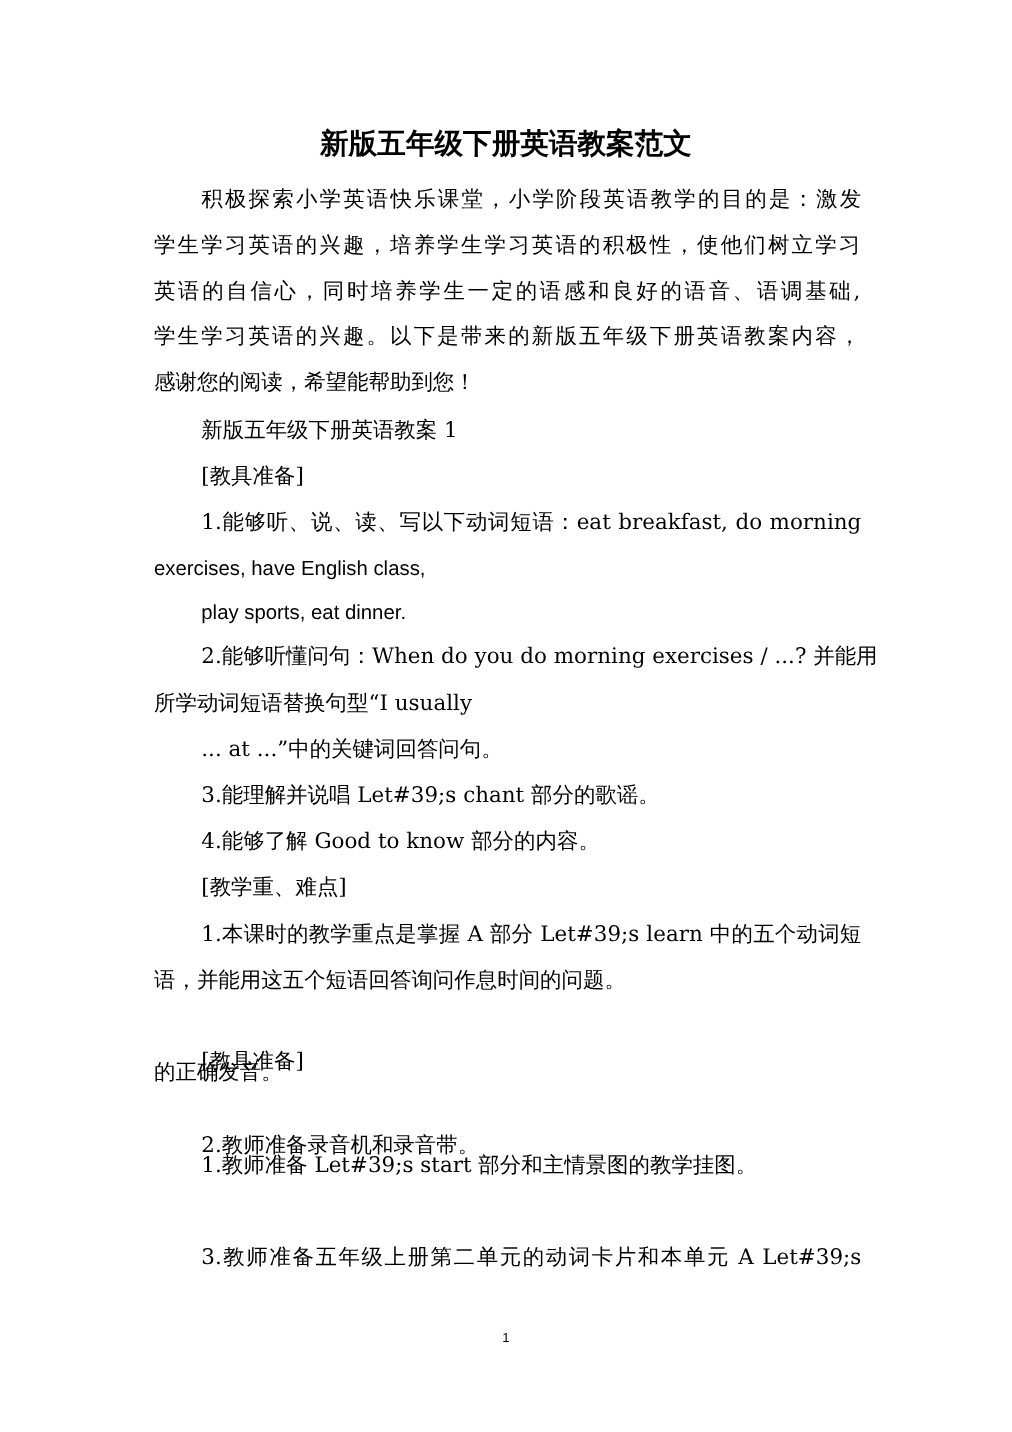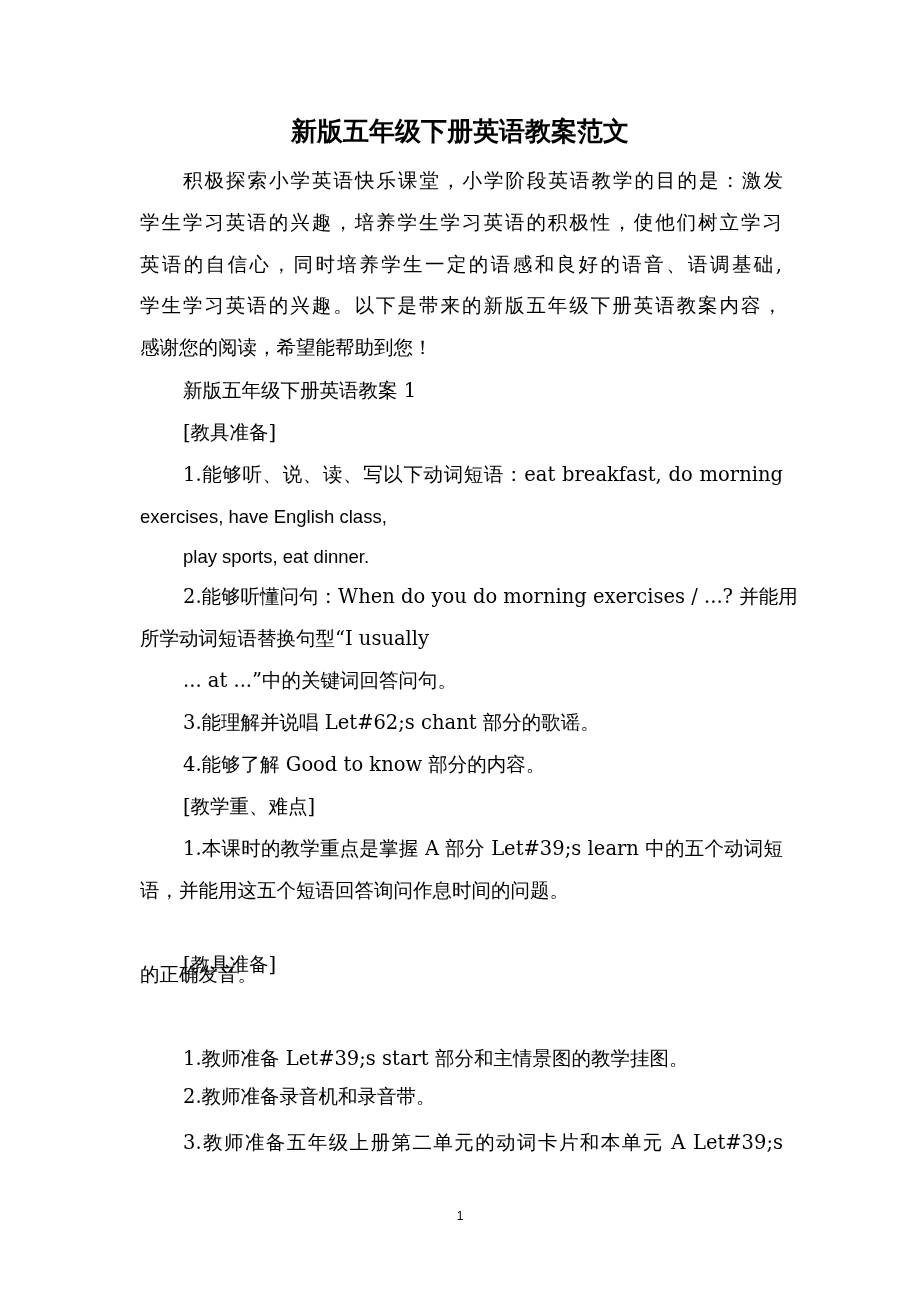--- a/index.html
+++ b/index.html
@@ -78,28 +78,28 @@
   <div class="line indent" style="top:418px">[教具准备]</div>
 
   <div class="line indent justify" style="top:460px">1.能够听、说、读、写以下动词短语：eat breakfast, do morning</div>
   <div class="line latin" style="top:502px">exercises, have English class,</div>
   <div class="line indent latin" style="top:542px">play sports, eat dinner.</div>
 
   <div class="line indent justify" style="top:582px">2.能够听懂问句：When do you do morning exercises / ...?  并能用</div>
   <div class="line" style="top:624px">所学动词短语替换句型“I usually</div>
   <div class="line indent" style="top:666px">... at ...”中的关键词回答问句。</div>
 
-  <div class="line indent" style="top:708px">3.能理解并说唱 Let#62;s chant 部分的歌谣。</div>
+  <div class="line indent" style="top:708px">3.能理解并说唱 Let#39;s chant 部分的歌谣。</div>
   <div class="line indent" style="top:750px">4.能够了解 Good to know  部分的内容。</div>
 
   <div class="line indent" style="top:792px">[教学重、难点]</div>
 
   <div class="line indent justify" style="top:834px">1.本课时的教学重点是掌握 A 部分 Let#39;s learn 中的五个动词短</div>
   <div class="line" style="top:876px">语，并能用这五个短语回答询问作息时间的问题。</div>
   <div class="line" style="top:960px">的正确发音。</div>
 
   <div class="line indent" style="top:950px">[教具准备]</div>
   <div class="line indent" style="top:1044px">1.教师准备 Let#39;s start 部分和主情景图的教学挂图。</div>
-  <div class="line indent" style="top:1082px">2.教师准备录音机和录音带。</div>
+  <div class="line indent" style="top:1026px">2.教师准备录音机和录音带。</div>
   <div class="line indent justify" style="top:1128px">3.教师准备五年级上册第二单元的动词卡片和本单元 A Let#39;s</div>
 
   <div class="page-number">1</div>
 </div>
 
 </body></html>

